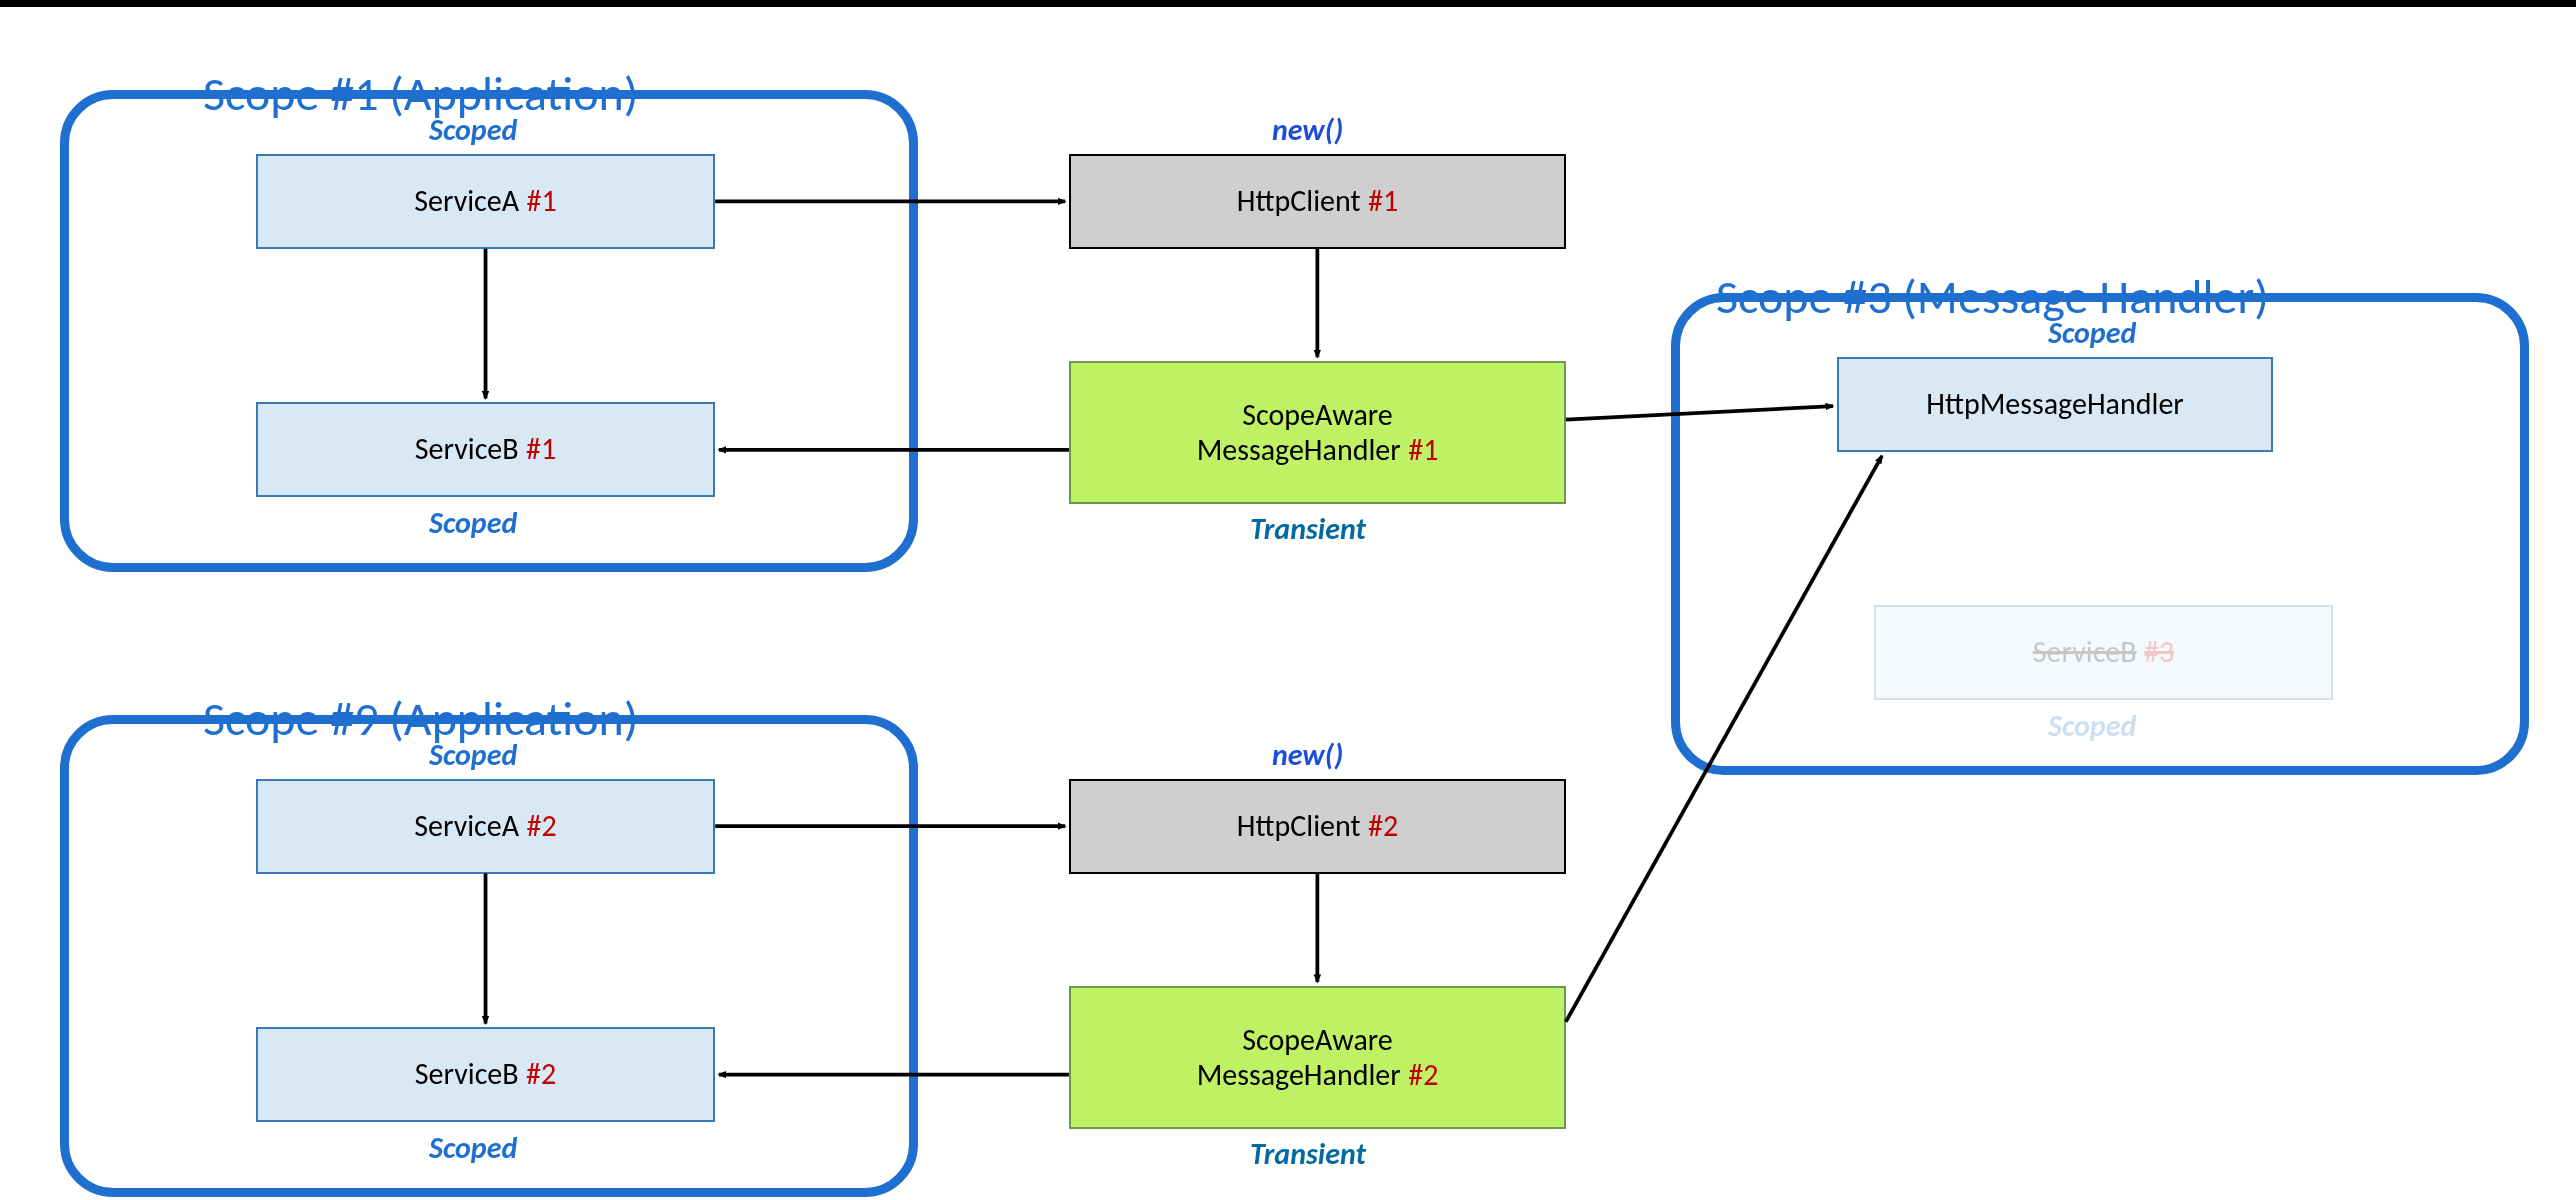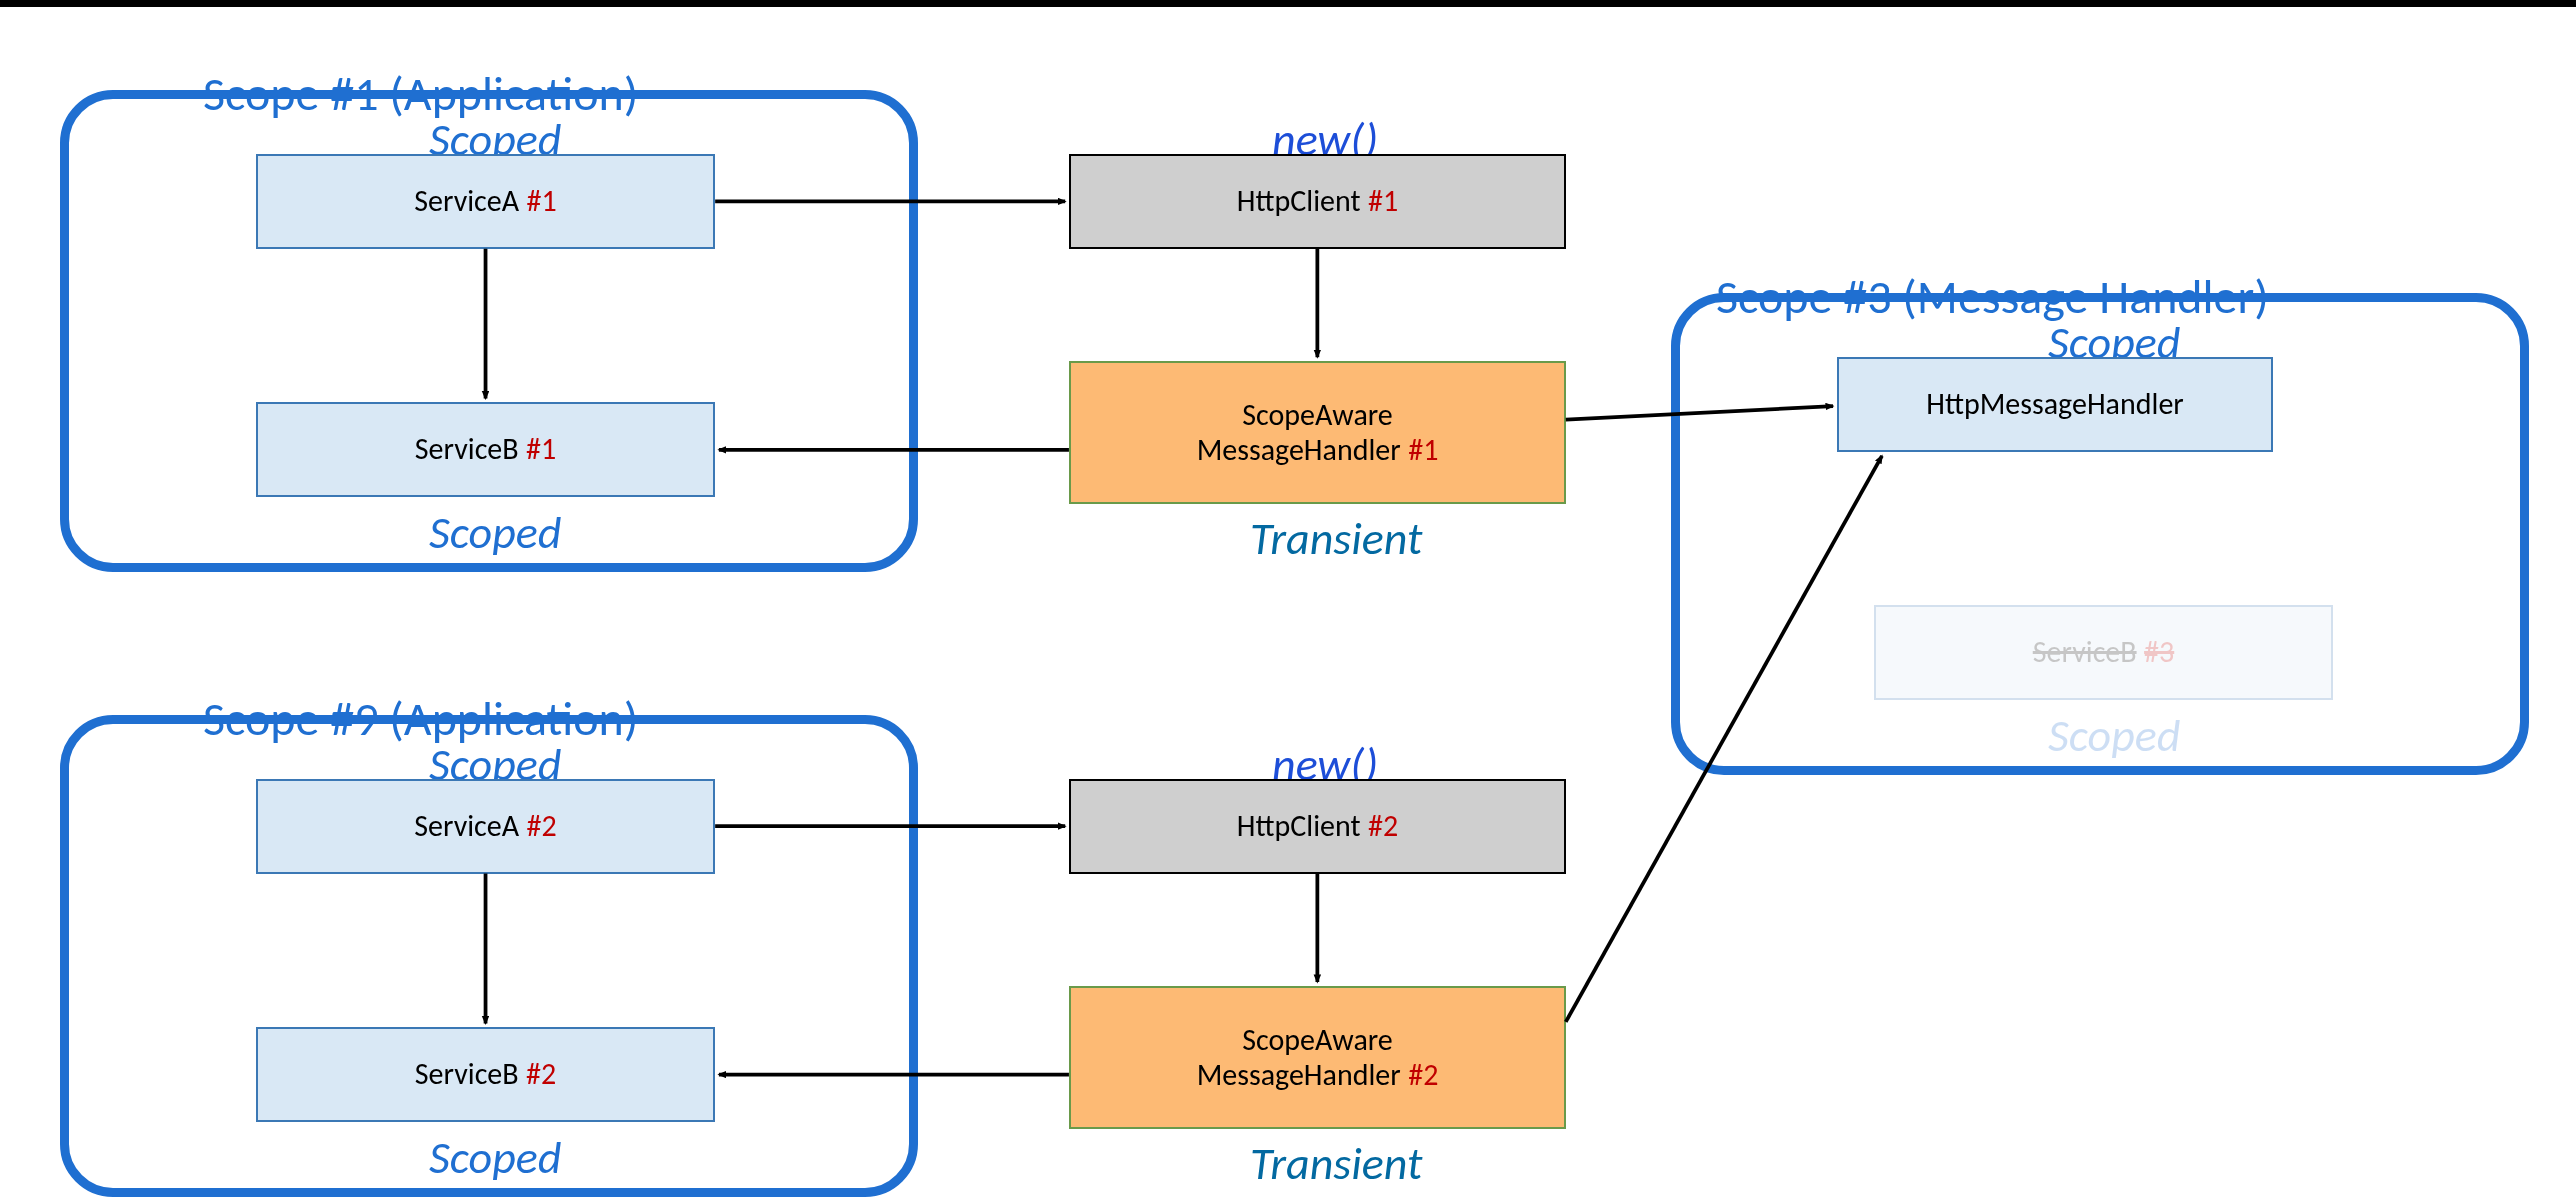--- a/index.html
+++ b/index.html
@@ -47,32 +47,33 @@
     border-width: 2.3px;
     border-style: solid;
     padding: 3px 6px;
   }
   .box .line { display: flex; justify-content: center; align-items: baseline; gap: 0.25em; }
   .box .name { color: #000; white-space: nowrap; }
   .box .idx  { color: #c00000; white-space: nowrap; font-weight: 400;}
 
   .box.blue  { background: #d9e8f5; border-color: #3b78b5; }
   .box.gray  { background: #cfcfcf; border-color: #000; }
-  .box.green { background: #fdba74; border-color: #6a9a4a; }
+  .box.green { background: #bef264; border-color: #6a9a4a; }
 
   .box.faded { opacity: 0.22; }
   .box.faded .name { text-decoration: line-through; text-decoration-thickness: 3px; }
   .box.faded .idx  { text-decoration: line-through; text-decoration-thickness: 3px; }
 
   
   .anno {
     position: absolute;
-    font-size: 46px;
+    font-size: 30px;
     font-style: italic;
     white-space: nowrap;
+    font-weight: bold;
   }
   .anno.blue  { color: #1f6fd1; }
   .anno.green { color: #0369a1; }
   .anno.black { color: #1d4ed8; }
   .anno.faded { opacity: 0.22; }
 
   svg.arrows {
     position: absolute;
     left: 0; top: 0;
     width: 2576px;

